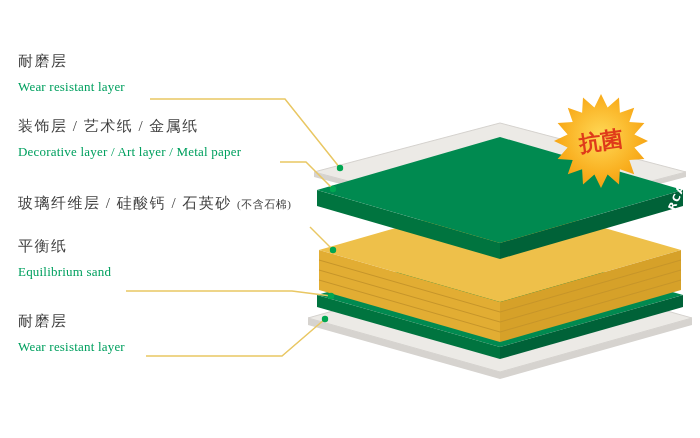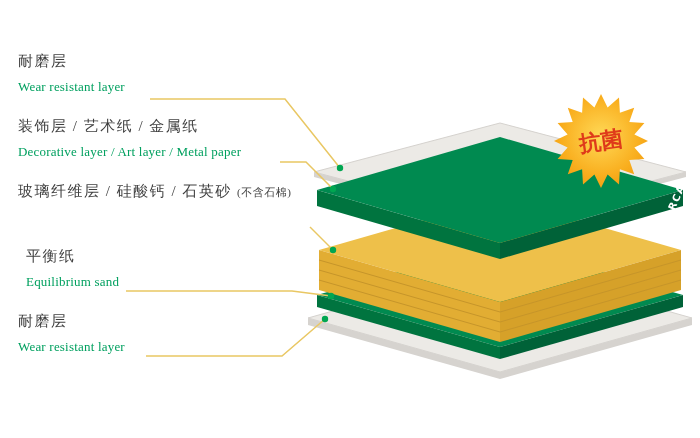--- a/index.html
+++ b/index.html
@@ -5,21 +5,21 @@
   html,body{margin:0;padding:0;background:#ffffff;}
   .canvas{
     position:relative;width:700px;height:438px;background:#ffffff;overflow:hidden;
     font-family:"DejaVu Sans","Liberation Sans",sans-serif;
   }
   .stack-svg{position:absolute;left:0;top:0;width:700px;height:438px;}
   .label-group{position:absolute;left:18px;}
   .zh{font-size:15px;color:#3f3f3f;letter-spacing:1.5px;white-space:nowrap;font-family:Liberation Serif, serif;}
   .zh .note{font-size:11px;letter-spacing:0.5px;}
   .en{font-size:13px;color:#00a05f;margin-top:8px;letter-spacing:0.2px;white-space:nowrap;font-family:Liberation Serif, serif;}
-  .lg1{top:52px;} .lg2{top:117px;} .lg3{top:182px;text-align:center;} .lg4{top:247px;margin-left:8px;} .lg5{top:312px;}
+  .lg1{top:52px;} .lg2{top:117px;} .lg3{top:194px;text-align:center;} .lg4{top:237px;} .lg5{top:312px;}
 </style>
 </head>
 <body>
 
 <div class="canvas">
 
   <svg class="stack-svg" viewBox="0 0 700 438" xmlns="http://www.w3.org/2000/svg">
     <defs>
       <radialGradient id="starGrad" cx="50%" cy="45%" r="60%">
         <stop offset="0%" stop-color="#ffd957"></stop>

